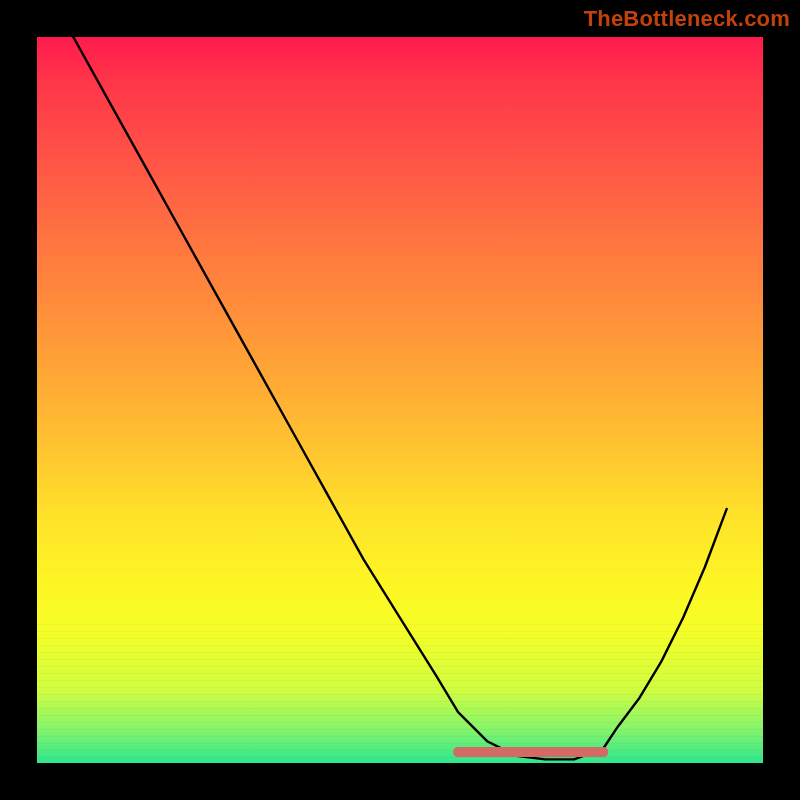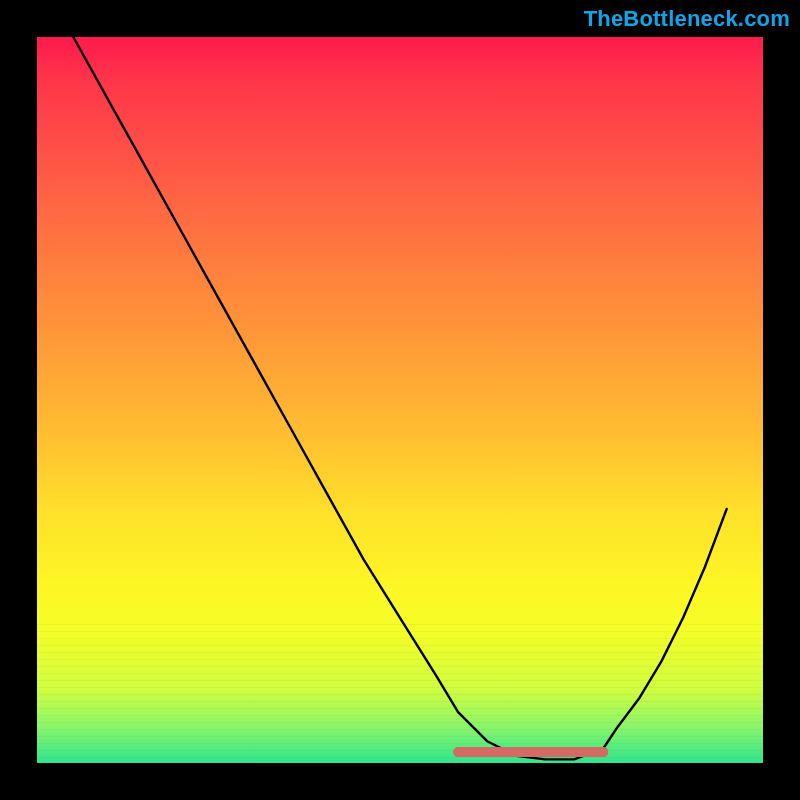--- a/index.html
+++ b/index.html
@@ -13,21 +13,21 @@
   }
   .stage {
     position: relative;
     width: 800px;
     height: 800px;
   }
   .watermark {
     position: absolute;
     top: 6px;
     right: 10px;
-    color: #0ea5e9;
+    color: #c2410c;
     font-size: 22px;
     font-weight: 600;
     letter-spacing: 0.2px;
     user-select: none;
   }
   .plot-area {
     position: absolute;
     left: 37px;
     top: 37px;
     width: 726px;

